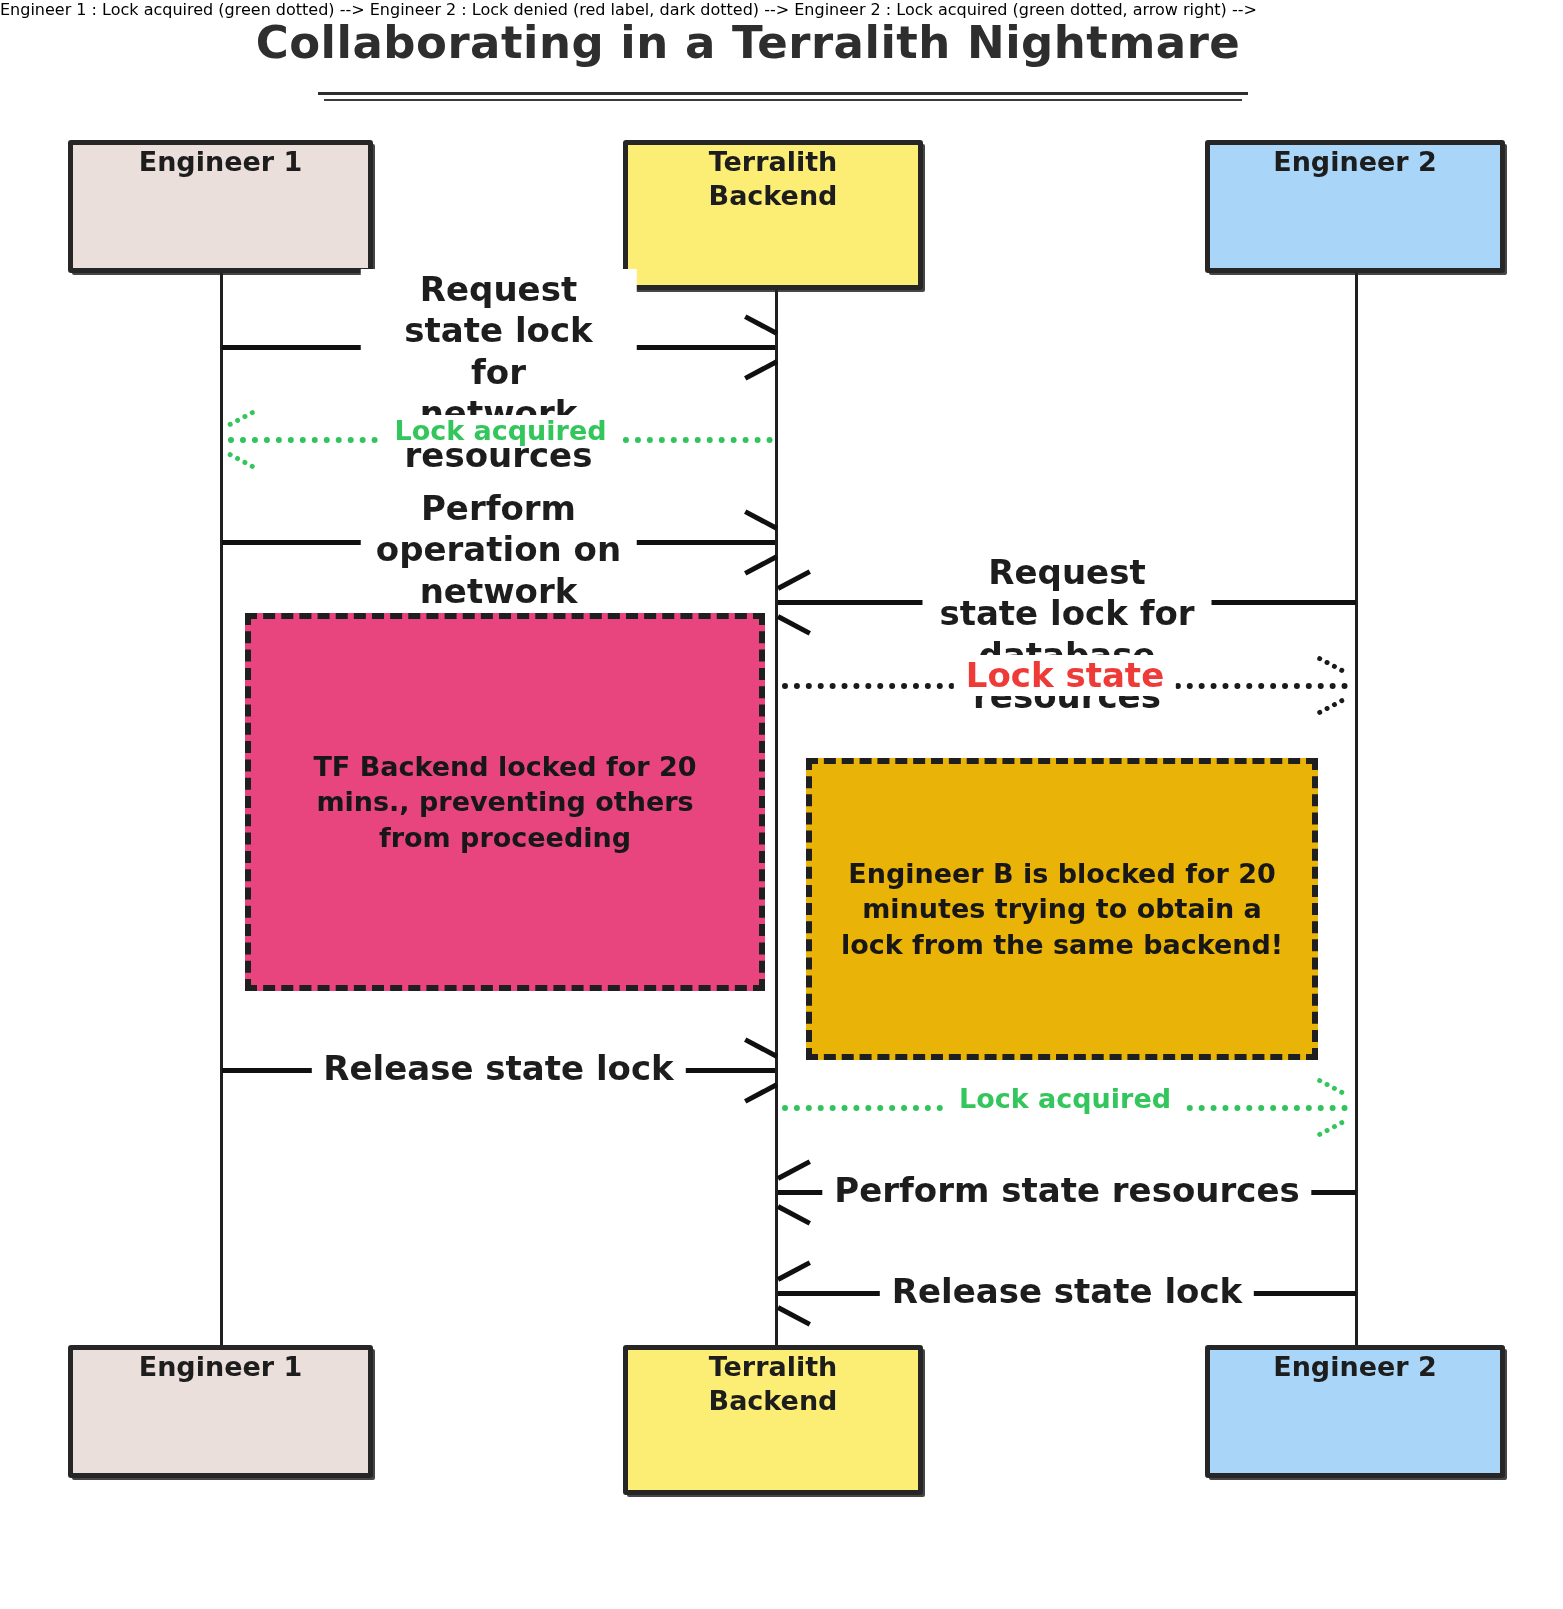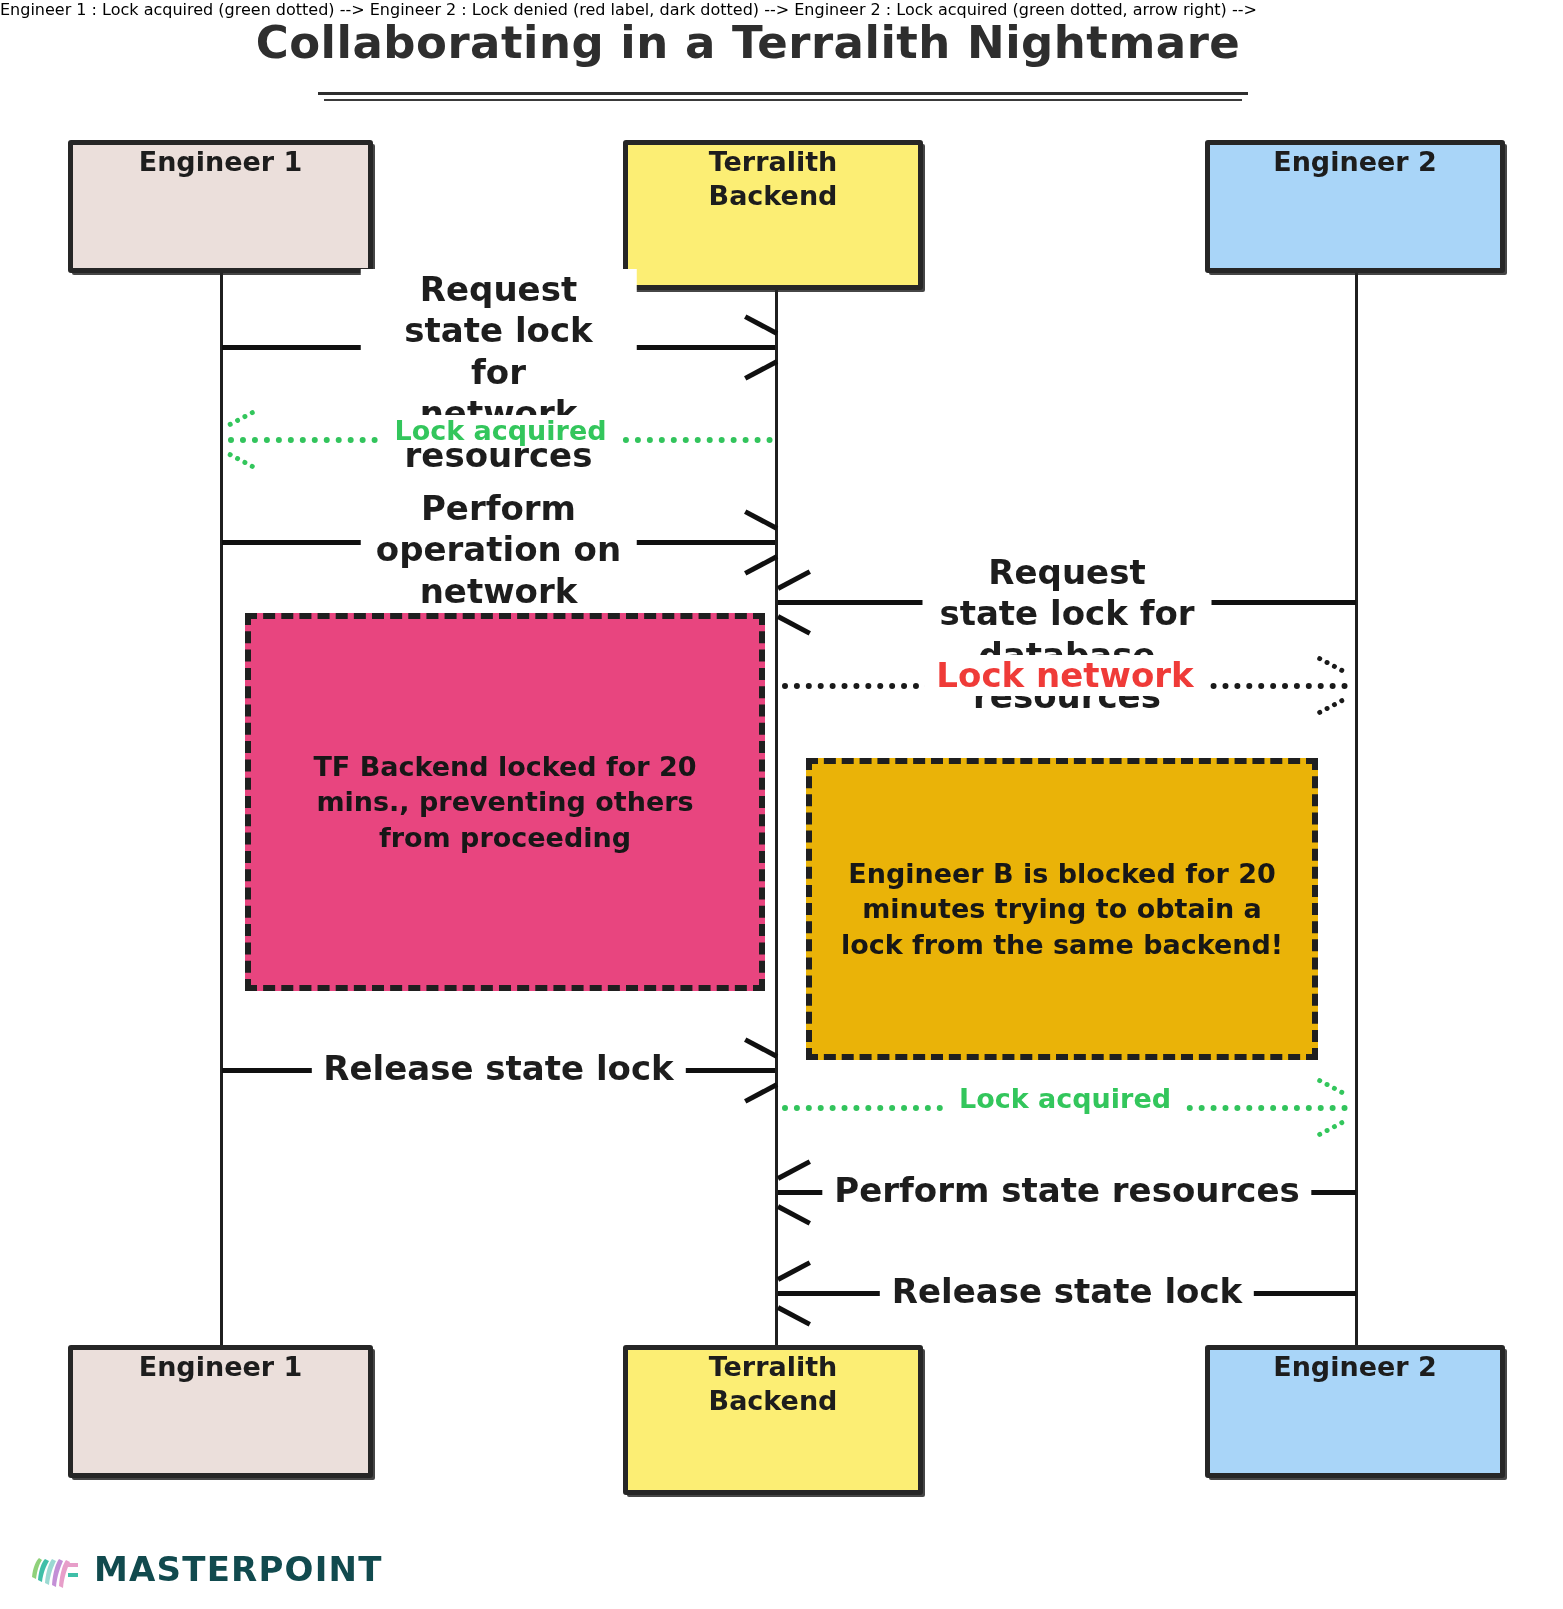--- a/index.html
+++ b/index.html
@@ -229,21 +229,21 @@
     <div class="line"></div>
     <div class="arrowhead left" style="left:0;"></div>
     <div class="label" style="top:-48px; white-space:pre-line;">Request state lock for
 database resources</div>
   </div>
 
    Engineer 2 : Lock denied (red label, dark dotted) --&gt;
   <div class="msg dotted-red" style="left:782px; top:683px; width:566px;">
     <div class="line"></div>
     <div class="arrowhead right thin-dark" style="right:0;"></div>
-    <div class="label red" style="top:-28px;">Lock network</div>
+    <div class="label red" style="top:-28px;">Lock state</div>
   </div>
 
   
   <div class="note" style="left:245px; top:613px; width:520px; height:378px; background:#E8457F;">
     <span>TF Backend locked for 20 mins., preventing others from proceeding</span>
   </div>
 
   
   <div class="note" style="left:806px; top:726px; width:512px; height:302px; background:#eab308;margin-top:32px;">
     <span>Engineer B is blocked for 20 minutes trying to obtain a lock from the same backend!</span>
@@ -271,28 +271,14 @@
   </div>
 
   
   <div class="msg" style="left:778px; top:1291px; width:578px;">
     <div class="line"></div>
     <div class="arrowhead left" style="left:0;"></div>
     <div class="label" style="top:-20px;">Release state lock</div>
   </div>
 
   
-  <div class="logo-wrap">
-    <svg class="logo-mark" viewBox="0 0 52 44">
-      <g>
-        <path d="M4 30 C5 20 8 14 11 11 L14 13 C11 17 9 24 8 32 Z" fill="#8fd17a"></path>
-        <path d="M10 33 C11 22 14 15 17 12 L21 14 C18 19 15 26 14 35 Z" fill="#3fbfa8"></path>
-        <path d="M17 36 C18 24 21 16 24 12 L28 14 C25 20 22 28 21 38 Z" fill="#9bd9d2"></path>
-        <path d="M24 38 C25 25 28 16 31 12 L35 14 C32 21 29 29 28 40 Z" fill="#c38fd6"></path>
-        <path d="M31 39 C32 26 35 17 38 13 L42 15 C39 22 36 30 35 41 Z" fill="#e79ec9"></path>
-        <path d="M40 16 L50 16 L50 20 L40 20 Z" fill="#e79ec9"></path>
-        <path d="M40 26 L50 26 L50 30 L40 30 Z" fill="#3fbfa8"></path>
-      </g>
-    </svg>
-    <span class="logo-text">MASTERPOINT</span>
-  </div>
 
 </div>
 
 </body></html>

